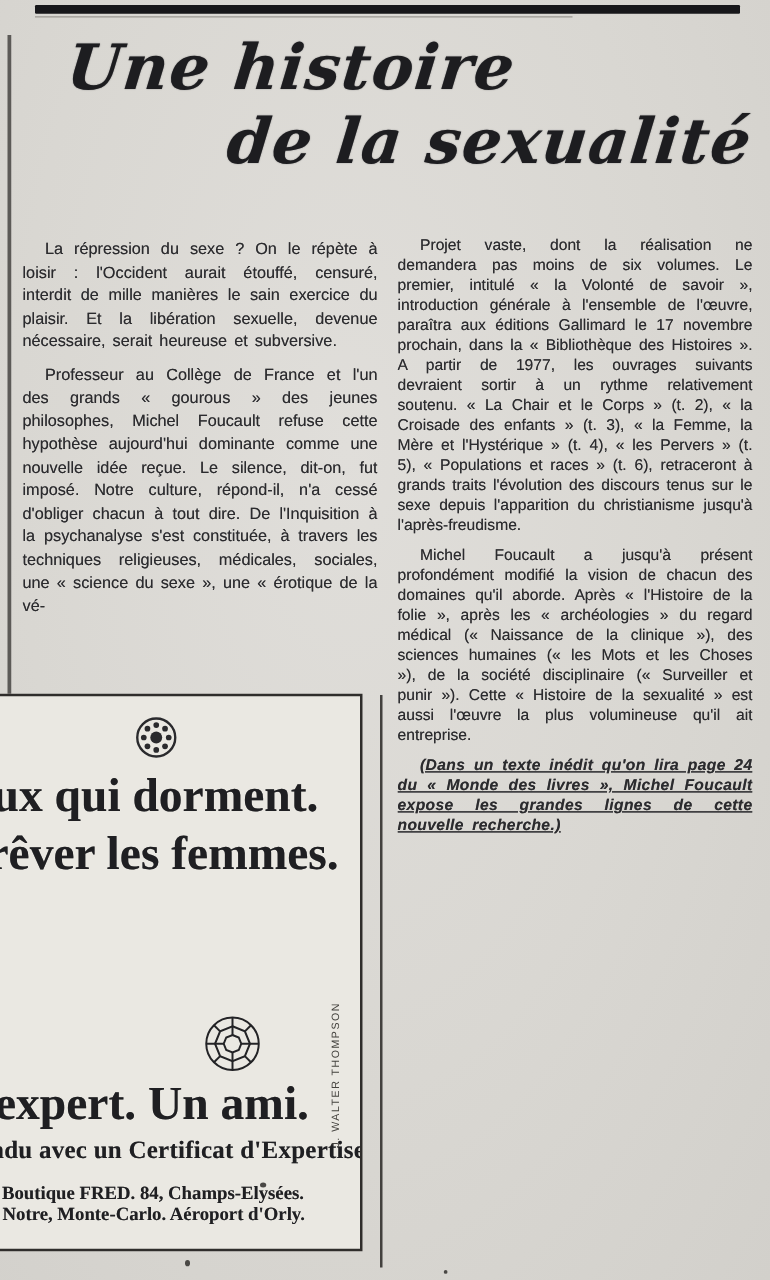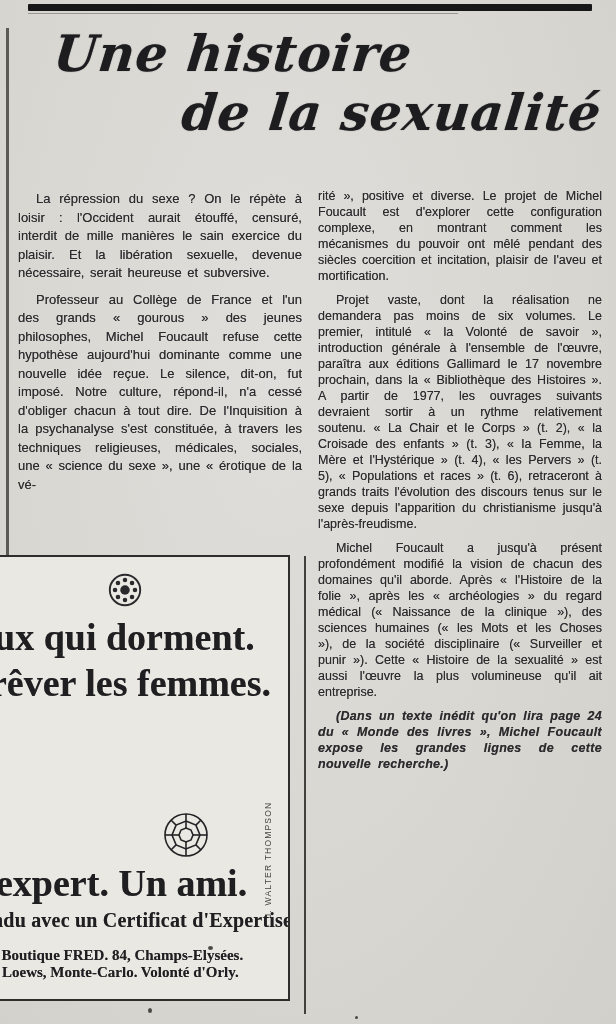--- a/index.html
+++ b/index.html
@@ -30,21 +30,21 @@
     text-shadow:0 0 .4px rgba(30,30,35,.6);
     word-spacing:2px;
     margin-top:40px;
   }
   .col p{margin:0 0 8px 0;text-indent:18px;}
   .col p.noindent{text-indent:0;}
   .col-left{left:18px;top:150px;width:284px;height:398px;overflow:hidden;
     font-size:13px;line-height:18.5px;}
   .col-right{left:318px;top:148px;width:284px;height:880px;overflow:hidden;
     font-size:12.5px;line-height:16px;}
-  .col p.note{font-style:italic;font-weight:700;letter-spacing:.3px;word-spacing:3px;}
+  .col p.note{font-style:italic;font-weight:700;letter-spacing:.3px;word-spacing:3px;text-decoration:underline;}
   
   .ad-box{
     left:-12px;top:555px;width:298px;height:442px;
     border:2px solid #2f2d2b;background:#eae8e2;overflow:hidden;
   }
   .ad-text{position:absolute;white-space:nowrap;color:#1f1f22;
     font-family:"Liberation Serif", serif;text-shadow:0 0 .5px rgba(25,25,30,.5);}
   .ad-h1{left:4px;top:58px;font-size:38px;font-weight:700;}
   .ad-h2{left:0px;top:104px;font-size:38px;font-weight:700;}
   .ad-h3{left:6px;top:304px;font-size:38px;font-weight:700;}
@@ -71,21 +71,20 @@
 
 <div class="abs headline l1">Une histoire</div>
 <div class="abs headline l2">de la sexualité</div>
 
 <div class="abs col col-left">
   <p>La répression du sexe ? On le répète à loisir : l'Occident aurait étouffé, censuré, interdit de mille manières le sain exercice du plaisir. Et la libération sexuelle, devenue nécessaire, serait heureuse et subversive.</p>
   <p>Professeur au Collège de France et l'un des grands « gourous » des jeunes philosophes, Michel Foucault refuse cette hypothèse aujourd'hui dominante comme une nouvelle idée reçue. Le silence, dit-on, fut imposé. Notre culture, répond-il, n'a cessé d'obliger chacun à tout dire. De l'Inquisition à la psychanalyse s'est constituée, à travers les techniques religieuses, médicales, sociales, une « science du sexe », une « érotique de la vé-</p>
 </div>
 
 <div class="abs col col-right">
-  <p class="noindent">rité », positive et diverse. Le projet de Michel Foucault est d'explorer cette configuration complexe, en montrant comment les mécanismes du pouvoir ont mêlé pendant des siècles coercition et incitation, plaisir de l'aveu et mortification.</p>
   <p>Projet vaste, dont la réalisation ne demandera pas moins de six volumes. Le premier, intitulé « la Volonté de savoir », introduction générale à l'ensemble de l'œuvre, paraîtra aux éditions Gallimard le 17 novembre prochain, dans la « Bibliothèque des Histoires ». A partir de 1977, les ouvrages suivants devraient sortir à un rythme relativement soutenu. « La Chair et le Corps » (t. 2), « la Croisade des enfants » (t. 3), « la Femme, la Mère et l'Hystérique » (t. 4), « les Pervers » (t. 5), « Populations et races » (t. 6), retraceront à grands traits l'évolution des discours tenus sur le sexe depuis l'apparition du christianisme jusqu'à l'après-freudisme.</p>
   <p>Michel Foucault a jusqu'à présent profondément modifié la vision de chacun des domaines qu'il aborde. Après « l'Histoire de la folie », après les « archéologies » du regard médical (« Naissance de la clinique »), des sciences humaines (« les Mots et les Choses »), de la société disciplinaire (« Surveiller et punir »). Cette « Histoire de la sexualité » est aussi l'œuvre la plus volumineuse qu'il ait entreprise.</p>
   <p class="note">(Dans un texte inédit qu'on lira page 24 du « Monde des livres », Michel Foucault expose les grandes lignes de cette nouvelle recherche.)</p>
 </div>
 
 <div class="abs ad-box">
   <span class="abs gem-small">
     <svg viewBox="0 0 40 40" width="38" height="38">
       <g fill="none" stroke="#2a2a2d" stroke-width="2">
         <circle cx="20" cy="20" r="16"></circle>
@@ -122,20 +121,20 @@
         <line x1="24" y1="17" x2="24" y2="10"></line>
           <line x1="31" y1="24" x2="38" y2="24"></line>
         <line x1="24" y1="31" x2="24" y2="38"></line>
           <line x1="17" y1="24" x2="10" y2="24"></line>
       </g>
     </svg>
   </span>
   <div class="ad-text ad-h3">expert. Un ami.</div>
   <div class="ad-text ad-cert">ndu avec un Certificat d'Expertise.</div>
   <div class="ad-text ad-addr1">, Boutique FRED. 84, Champs-Elysées.</div>
-  <div class="ad-text ad-addr2">Loews, Monte-Carlo. Volonté d'Orly.</div>
+  <div class="ad-text ad-addr2">Notre, Monte-Carlo. Aéroport d'Orly.</div>
 </div>
 
 <div class="abs agency">J. WALTER THOMPSON</div>
 
 <div class="abs speck" style="left:148px;top:1008px;width:4px;height:5px;"></div>
 <div class="abs speck" style="left:355px;top:1016px;width:3px;height:3px;"></div>
 <div class="abs speck" style="left:208px;top:946px;width:5px;height:4px;"></div>
 
 </body></html>

